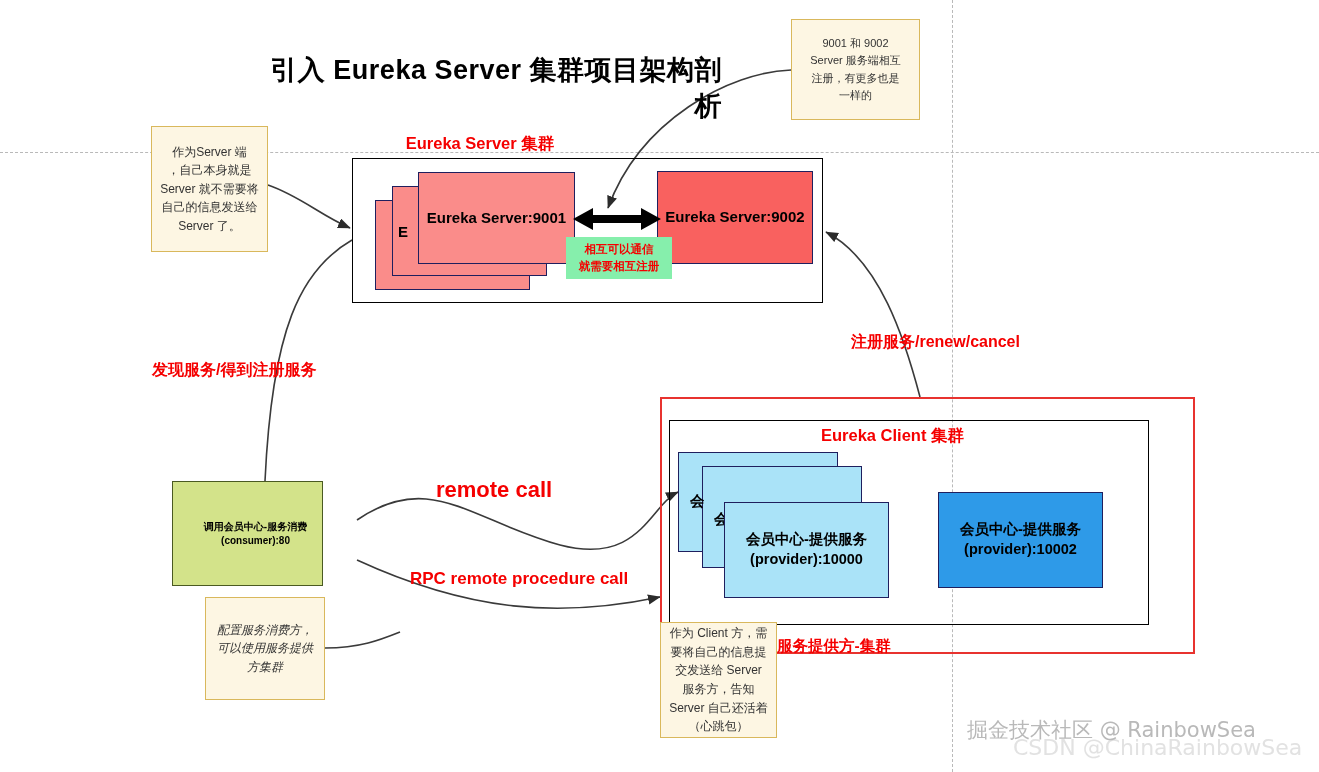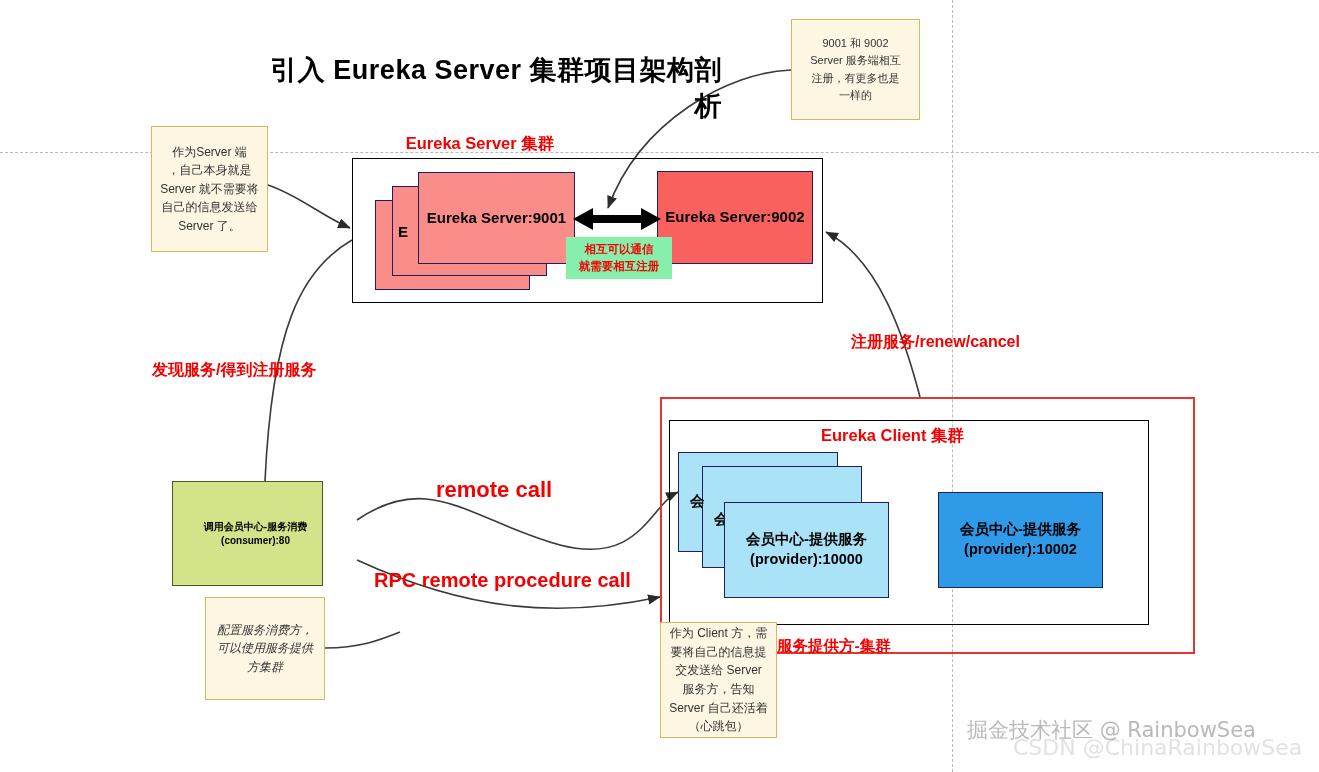--- a/index.html
+++ b/index.html
@@ -29,21 +29,21 @@
   
   .red-head { color:#f50000; font-weight:bold; }
   .h-server-cluster { left: 390px; top: 133px; width: 180px; font-size:16.5px; text-align:center; }
   .h-client-cluster { left: 800px; top: 425px; width: 185px; font-size:16.5px; text-align:center; }
   .h-provider-cluster { left: 777px; top: 636px; font-size:15.5px; }
 
   .red-label { color:#f50000; font-weight:bold; }
   .lbl-discover { left: 152px; top: 360px; font-size:16px; }
   .lbl-register { left: 851px; top: 332px; font-size:16px; }
   .lbl-remote   { left: 436px; top: 477px; font-size:22px; }
-  .lbl-rpc      { left: 374px; top: 569px; font-size:20px; }
+  .lbl-rpc      { left: 410px; top: 569px; font-size:17px; }
 
   
   .box-server-outer {
     left: 352px; top: 158px; width: 471px; height: 145px;
     border: 1.5px solid #000; background: transparent;
   }
   .box-client-red {
     left: 660px; top: 397px; width: 535px; height: 257px;
     border: 2px solid #e8332f; background: transparent;
   }

